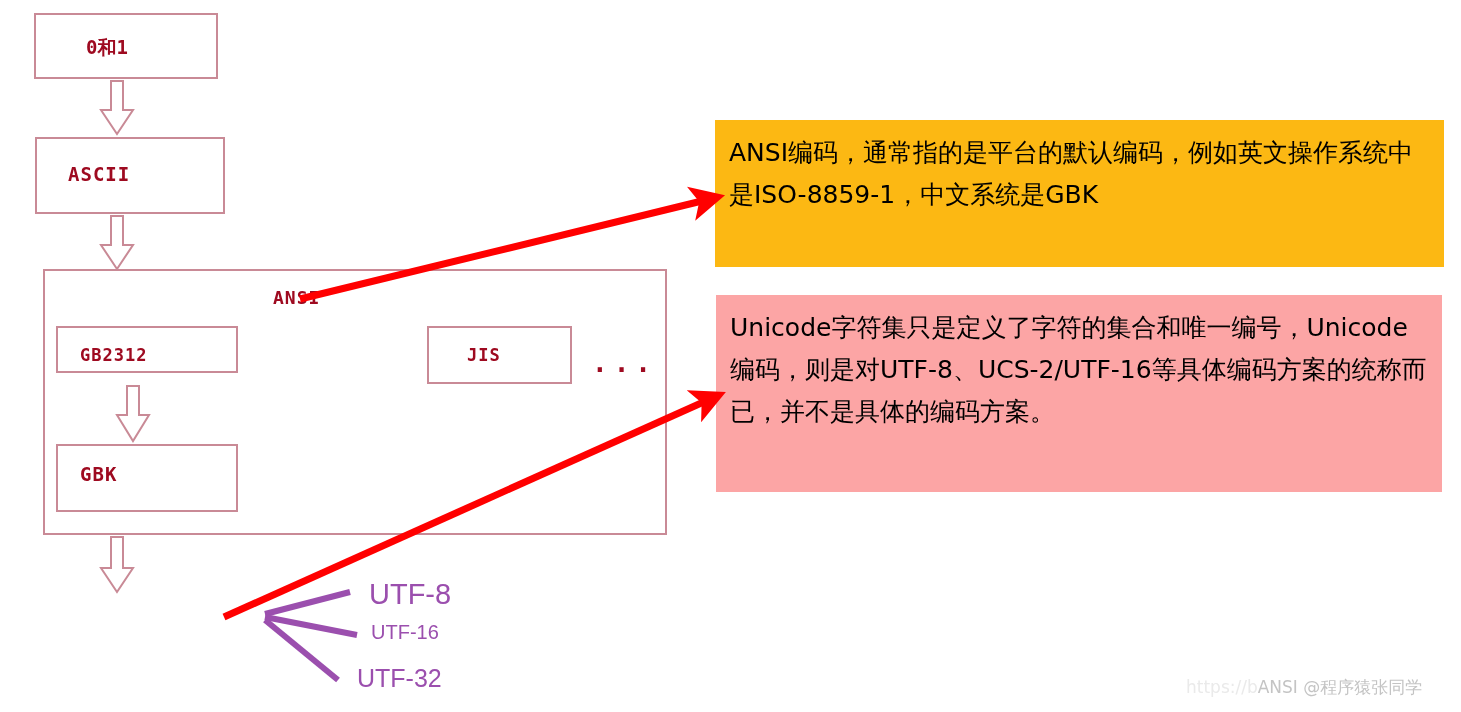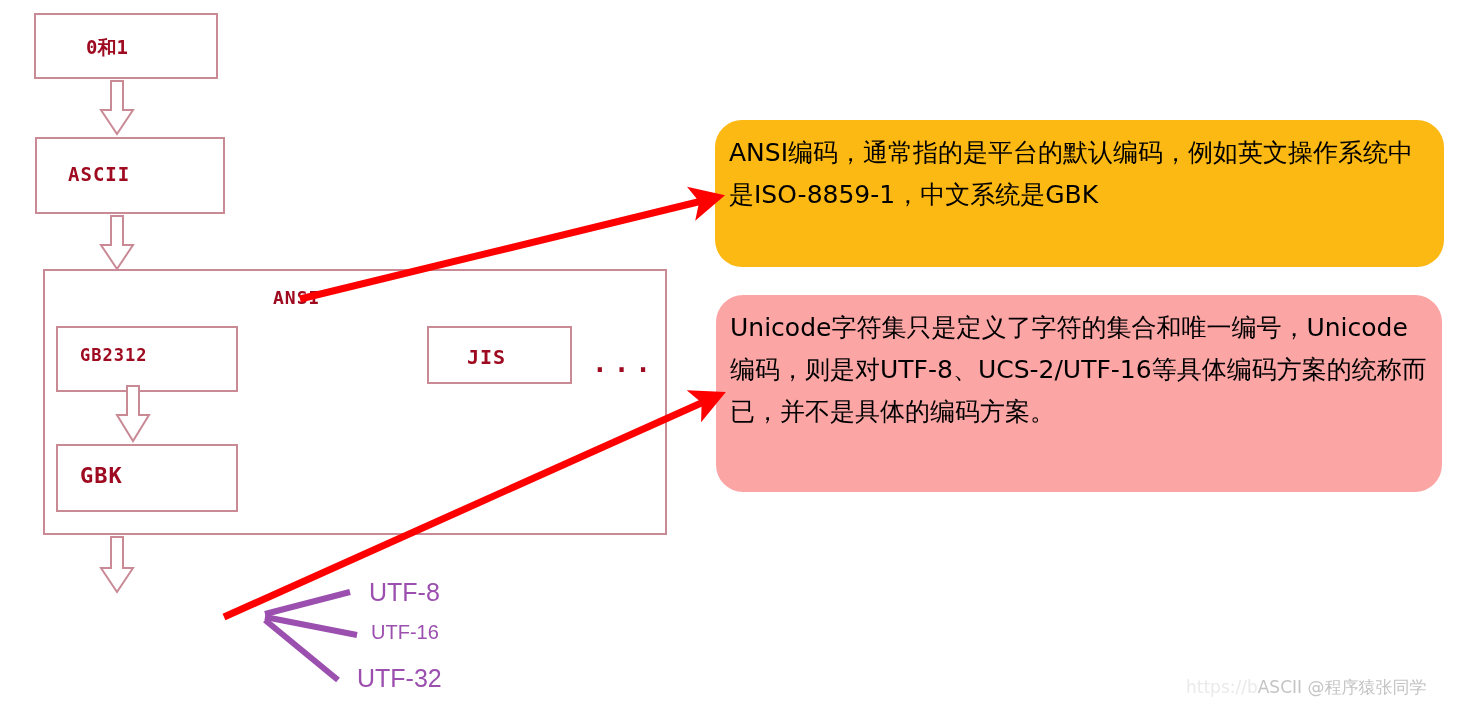--- a/index.html
+++ b/index.html
@@ -42,31 +42,31 @@
   #box-binary .lbl { left: 50px;  top: 20px;  font-size: 19px; letter-spacing: 0px;}
 
   #box-ascii       { left: 35px;  top: 137px; width: 190px; height: 77px; }
   #box-ascii .lbl  { left: 31px;  top: 24px;  font-size: 19px; }
 
   #box-ansi        { left: 43px;  top: 269px; width: 624px; height: 266px; }
   #ansi-title      { position: absolute; left: 228px; top: 16px; color:#9e0a20;
                      font-family:"DejaVu Sans Mono", monospace; font-weight:bold;
                      font-size:18px; letter-spacing:1px; }
 
-  #box-gb2312      { left: 56px;  top: 326px; width: 182px; height: 66px; }
+  #box-gb2312      { left: 56px;  top: 326px; width: 182px; height: 47px; }
   #box-gb2312 .lbl { left: 22px;  top: 17px;  font-size: 17px; }
 
   #box-big5        { left: 246px; top: 326px; width: 172px; height: 58px; }
   #box-big5 .lbl   { left: 17px;  top: 17px;  font-size: 17px; }
 
   #box-jis         { left: 427px; top: 326px; width: 145px; height: 58px; }
-  #box-jis .lbl    { left: 38px;  top: 17px;  font-size: 20px; }
+  #box-jis .lbl    { left: 38px;  top: 17px;  font-size: 17px; }
 
   #box-gbk         { left: 56px;  top: 444px; width: 182px; height: 68px; }
-  #box-gbk .lbl    { left: 22px;  top: 17px;  font-size: 22px; }
+  #box-gbk .lbl    { left: 22px;  top: 17px;  font-size: 19px; }
 
   #box-unicode     { left: 38px;  top: 594px; width: 226px; height: 86px; }
   #box-unicode .lbl{ left: 61px;  top: 17px;  font-size: 19px; }
 
   #ellipsis {
     position: absolute; left: 592px; top: 348px;
     color: #9e0a20; font-size: 26px; font-weight: bold;
     letter-spacing: 6px;
     font-family: "DejaVu Sans Mono", monospace;
   }
@@ -77,21 +77,20 @@
   
   .callout {
     position: absolute;
     box-sizing: border-box;
     color: #000000;
     font-family: "DejaVu Sans", sans-serif;
     font-size: 25px;
     line-height: 42px;
     padding: 12px 14px 10px 14px;
     white-space: pre-wrap;
-    border-radius: 27px;
   }
   #callout-ansi {
     left: 715px; top: 120px; width: 729px; height: 147px;
     background: #fcb813;
   }
   #callout-unicode {
     left: 716px; top: 295px; width: 726px; height: 197px;
     background: #fca5a5;
   }
 
@@ -177,21 +176,21 @@
 
     <line x1="300" y1="299" x2="706" y2="200" stroke="#ff0000" stroke-width="7" marker-end="url(#redhead)"></line>
 
     <line x1="224" y1="617" x2="708" y2="400" stroke="#ff0000" stroke-width="7" marker-end="url(#redhead)"></line>
 
     <line x1="265" y1="614" x2="350" y2="592" stroke="#9b4fae" stroke-width="6"></line>
     <line x1="265" y1="617" x2="357" y2="635" stroke="#9b4fae" stroke-width="6"></line>
     <line x1="265" y1="620" x2="338" y2="680" stroke="#9b4fae" stroke-width="6"></line>
   </svg>
 
-  <div style="position:absolute; left:369px; top:578px; color:#9b4fae; font-size:25px;">UTF-8</div>
+  <div style="position:absolute; left:369px; top:578px; color:#9b4fae; font-size:29px;">UTF-8</div>
   <div style="position:absolute; left:371px; top:621px; color:#9b4fae; font-size:20px;">UTF-16</div>
   <div style="position:absolute; left:357px; top:664px; color:#9b4fae; font-size:25px;">UTF-32</div>
 
   <div id="watermark">
-    <span class="url">https://b</span><span class="tag">ASCII @程序猿张同学</span>
+    <span class="url">https://b</span><span class="tag">ANSI @程序猿张同学</span>
   </div>
 
 </div>
 
 </body></html>

